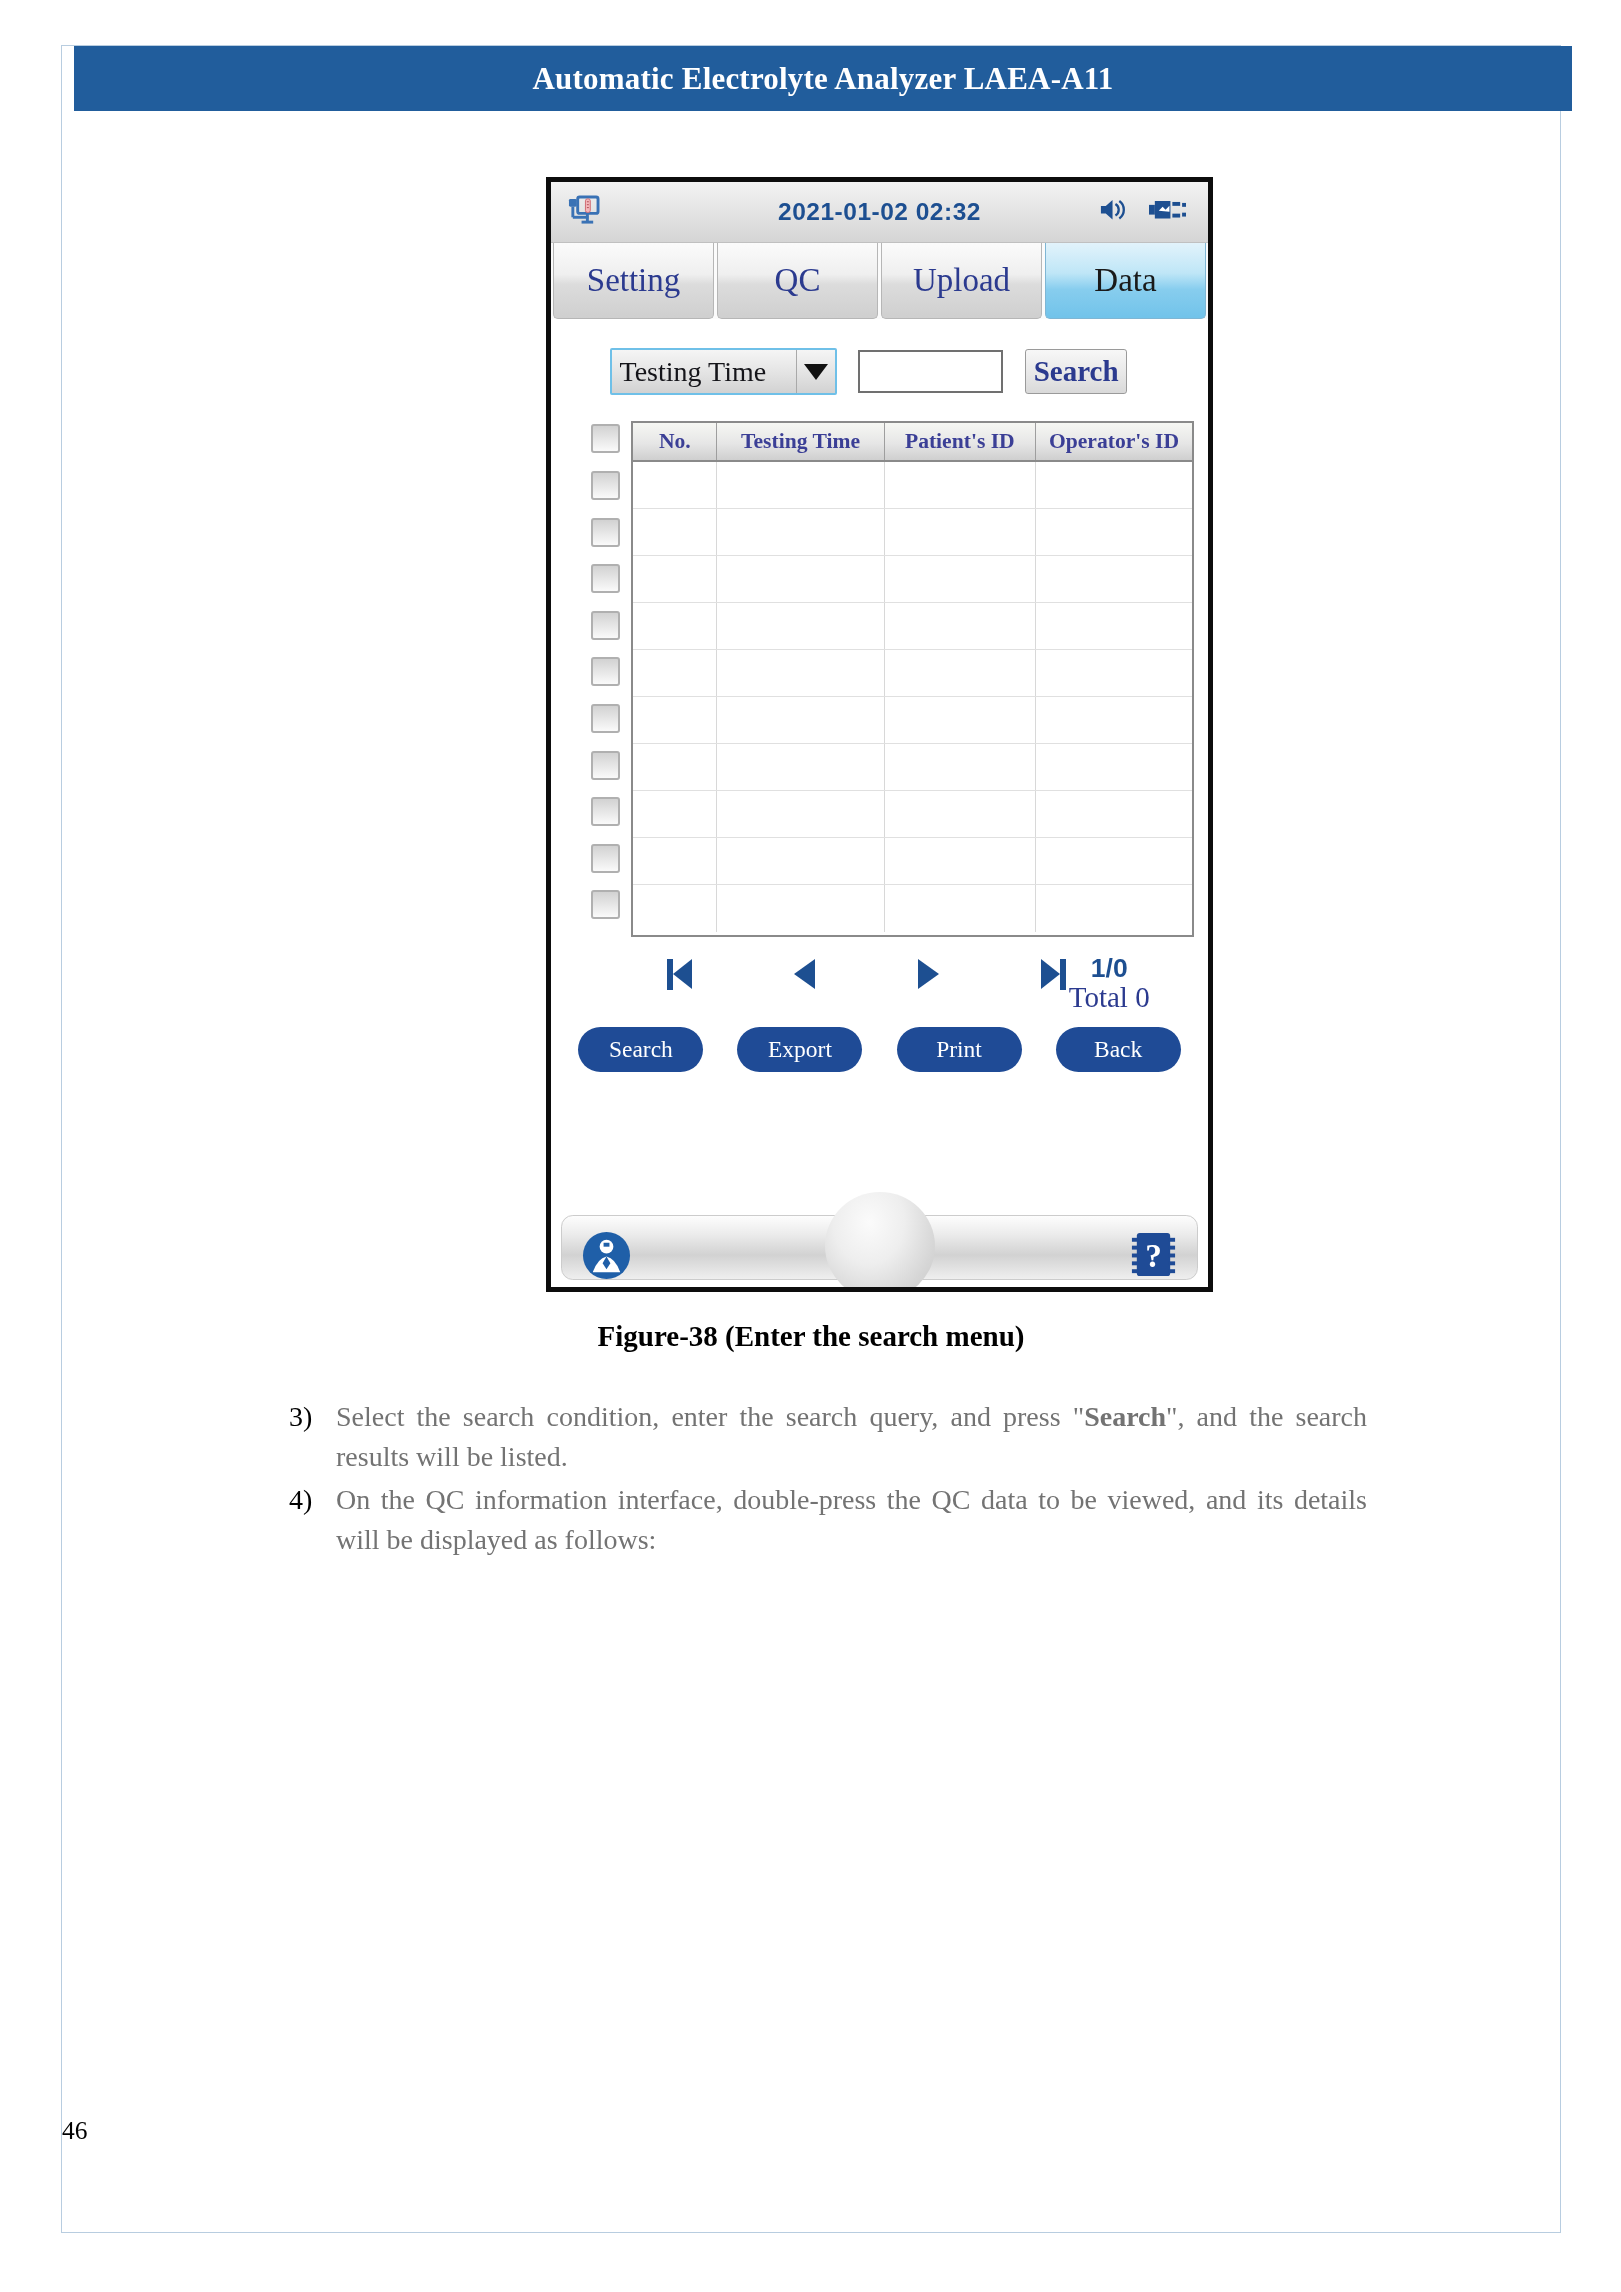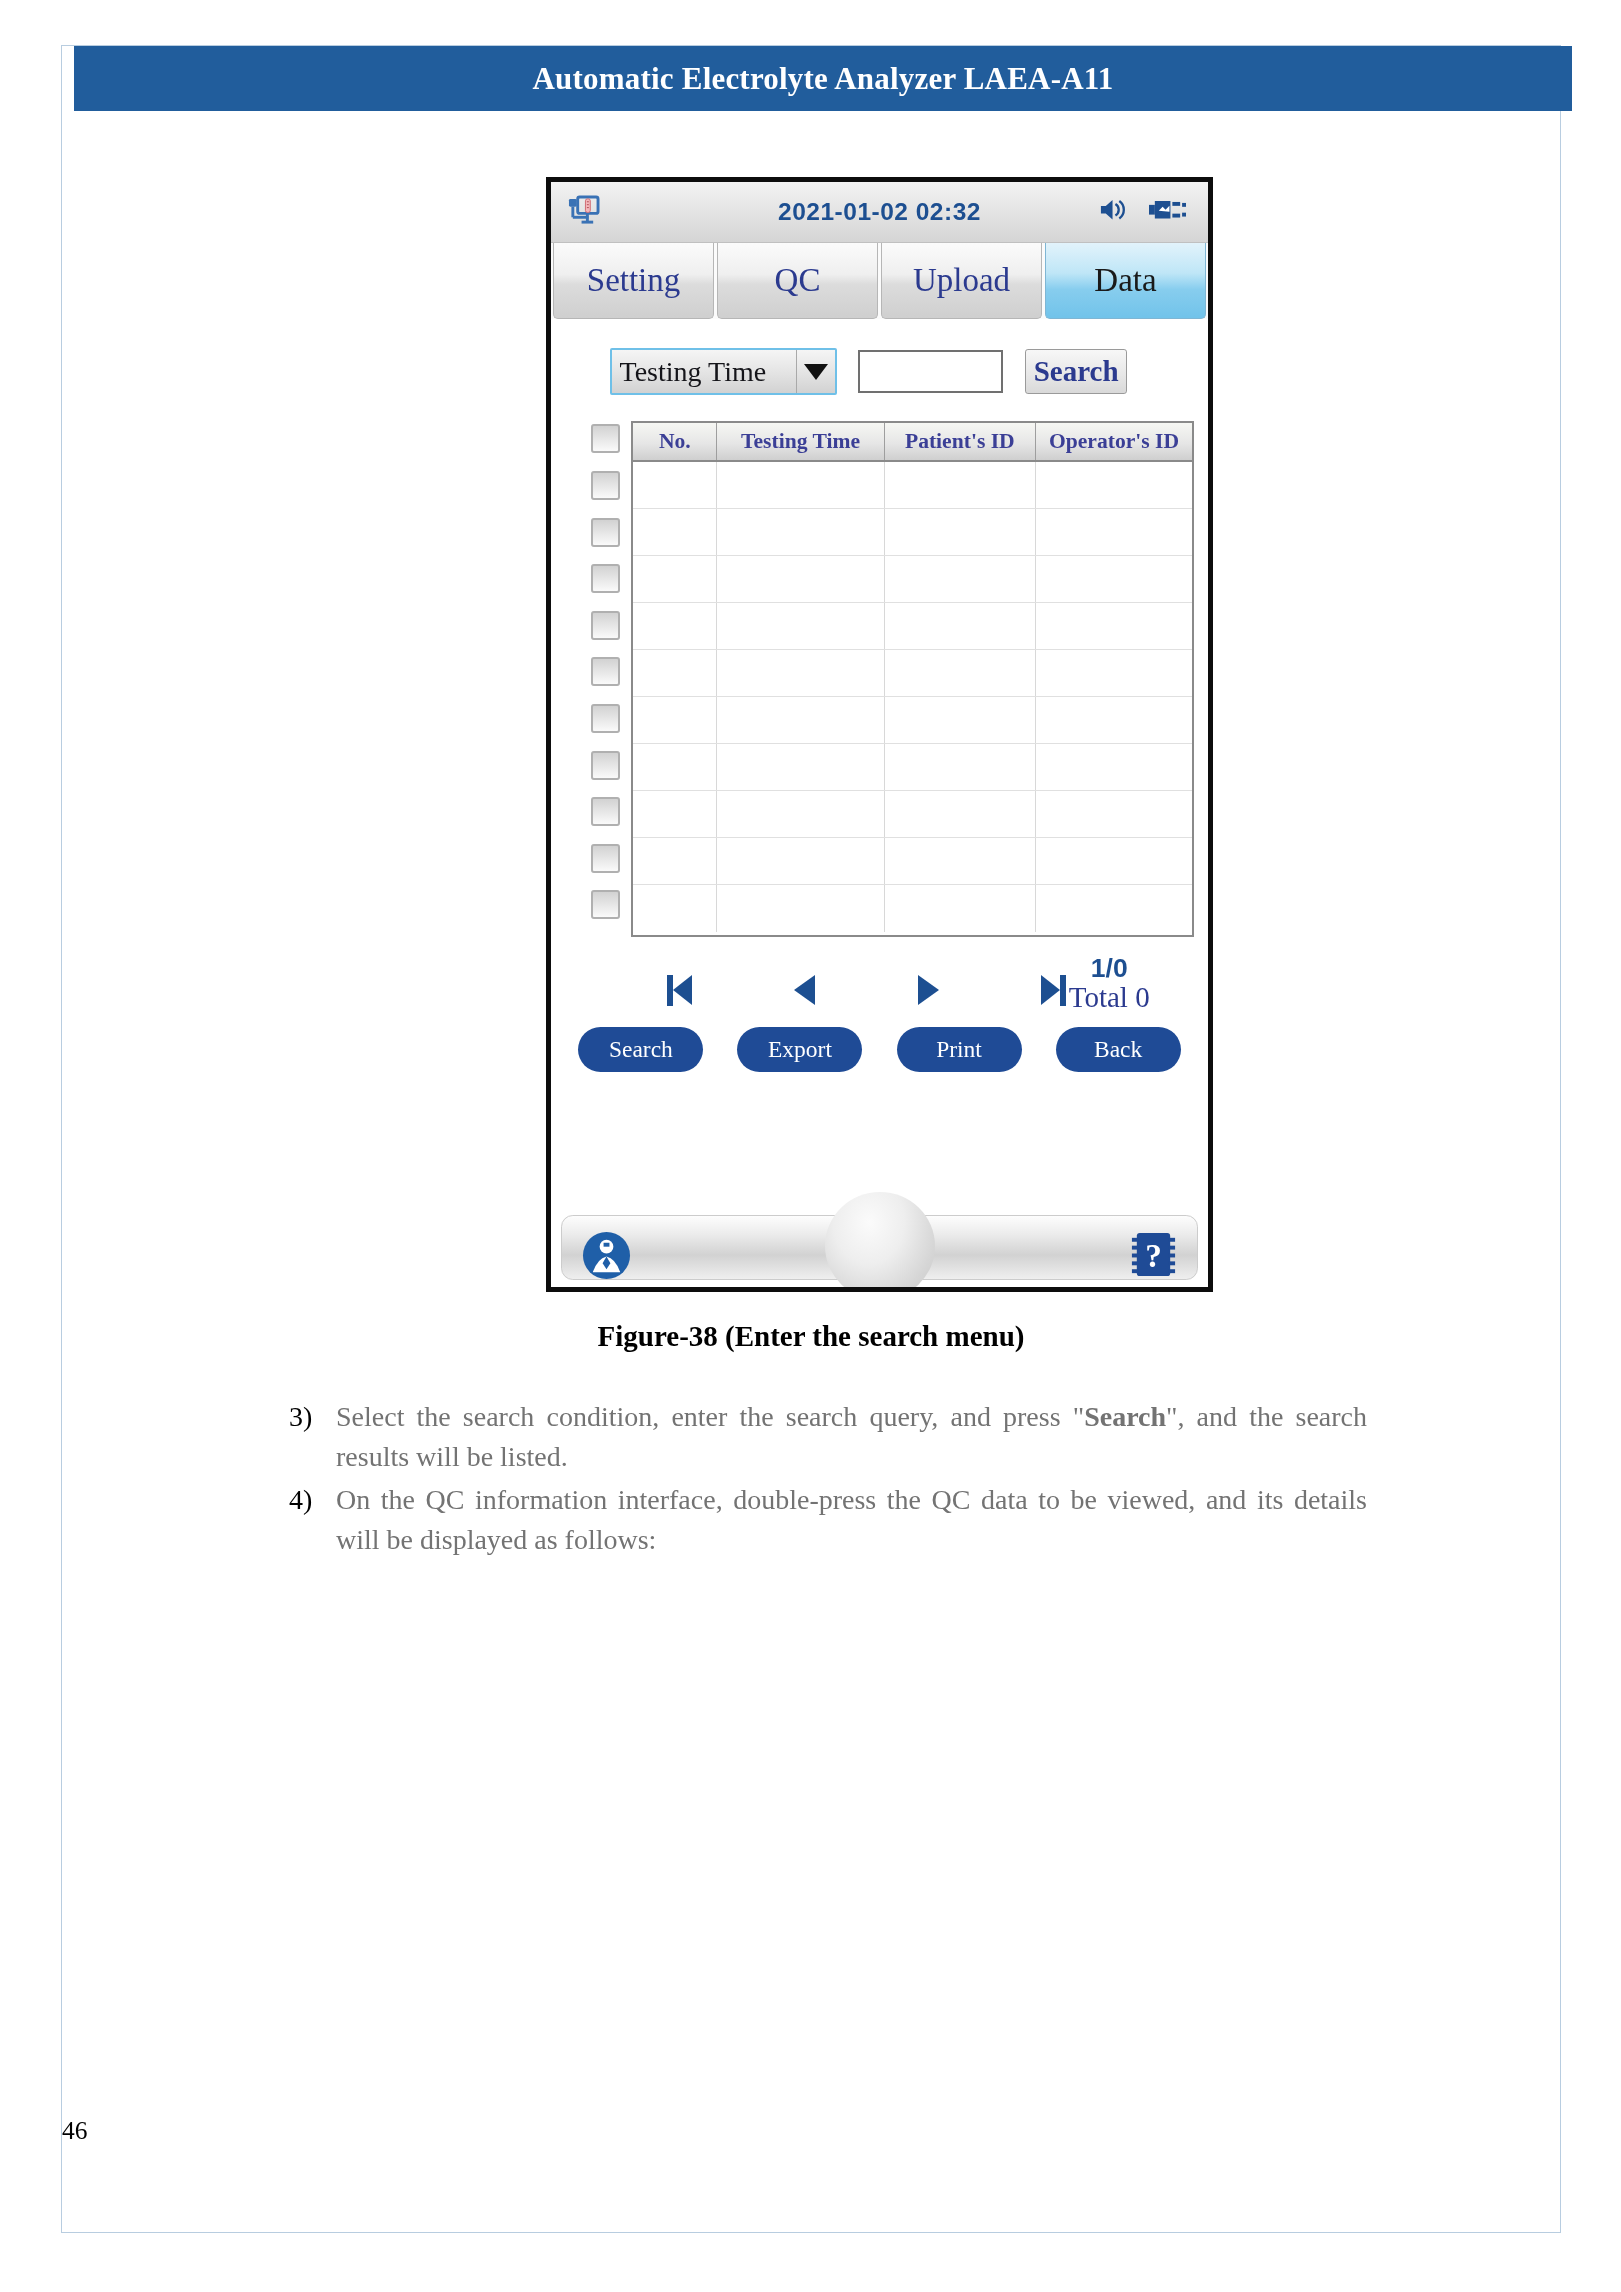--- a/index.html
+++ b/index.html
@@ -237,21 +237,21 @@
   .td {
     border-right: 1px solid #d8d8d8;
     height: 100%;
   }
   .td:last-child { border-right: none; }
 
   
   .pager {
     position: relative;
     display: flex;
-    align-items: center;
+    align-items: flex-start;
     margin-top: 21.6px;
     padding-left: 69px;
     height: 63px;
     gap: 30px;
   }
   .pg-btn {
     width: 94px;
     display: flex;
     align-items: center;
     justify-content: center;

